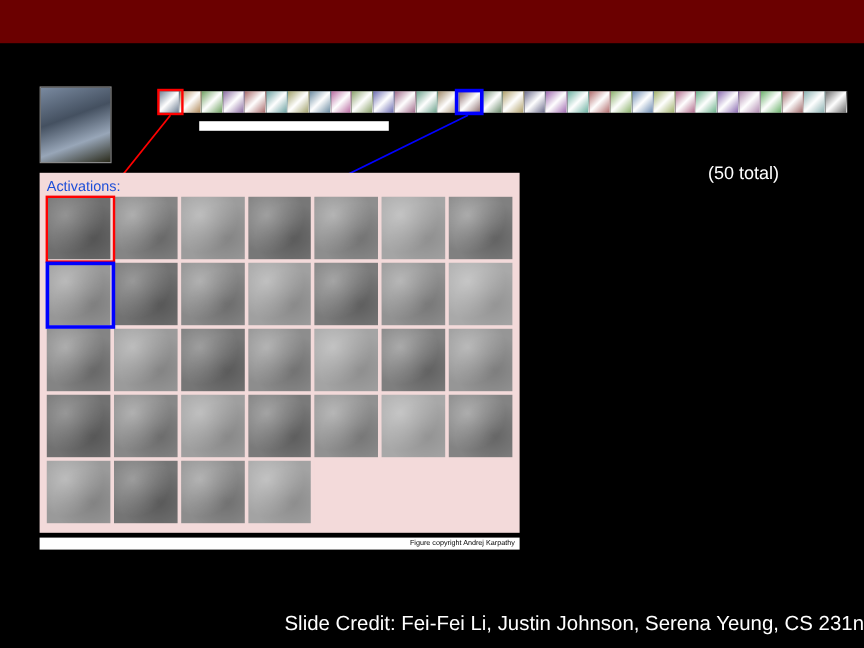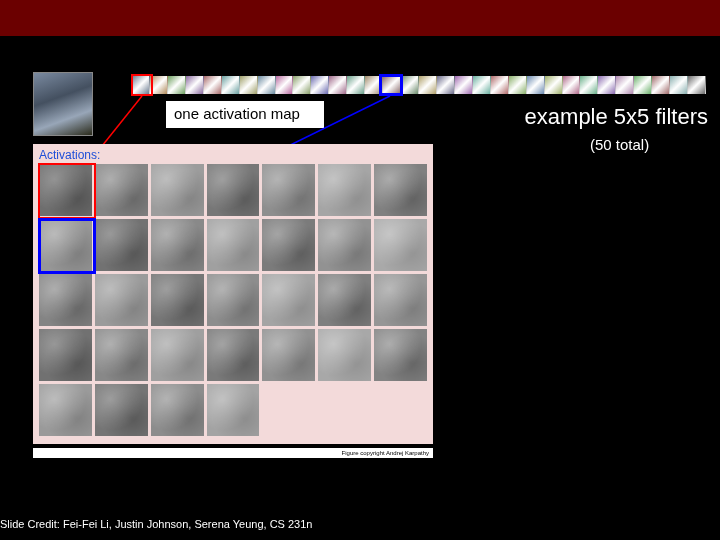--- a/index.html
+++ b/index.html
@@ -128,23 +128,23 @@
     font-size: 6px;
     color: #000;
     padding: 2px 4px;
     text-align: right;
   }
   .slide-credit {
     position: absolute;
     left: 0;
     bottom: 10px;
     width: 100%;
-    text-align: left;
+    text-align: right;
     color: #fff;
-    font-size: 11px;
+    font-size: 17px;
   }
   .arrow {
     position: absolute;
     pointer-events: none;
   }
 </style>
 </head>
 <body>
 
 <div class="top-bar"></div>
@@ -185,24 +185,22 @@
       <div class="filter-tile" style="background: linear-gradient(135deg, rgb(106, 176, 106) 0%, rgb(255, 255, 255) 50%, rgb(106, 176, 106) 100%);"></div>
       <div class="filter-tile" style="background: linear-gradient(135deg, rgb(160, 106, 106) 0%, rgb(255, 255, 255) 50%, rgb(160, 106, 106) 100%);"></div>
       <div class="filter-tile" style="background: linear-gradient(135deg, rgb(138, 176, 176) 0%, rgb(255, 255, 255) 50%, rgb(138, 176, 176) 100%);"></div>
       <div class="filter-tile" style="background: linear-gradient(135deg, rgb(106, 106, 106) 0%, rgb(255, 255, 255) 50%, rgb(106, 106, 106) 100%);"></div>
     </div>
 
   <div class="red-box-filter" style="left:131px; top:38px; width:22px; height:22px;"></div>
   <div class="blue-box-filter" style="left:379px; top:38px; width:24px; height:22px;"></div>
 
   <div class="annotation" style="left:165px; top:64px; width:160px;">
-    <div>one activation map</div>
   </div>
 
-  <div class="example-title">example 5x5 filters</div>
   <div class="example-sub">(50 total)</div>
 
   <svg class="arrow" style="left:0; top:0;" width="720" height="540">
     <defs>
       <marker id="ah-red" markerWidth="8" markerHeight="8" refX="6" refY="3" orient="auto">
         <path d="M0,0 L7,3 L0,6 Z" fill="#f00"></path>
       </marker>
       <marker id="ah-blue" markerWidth="8" markerHeight="8" refX="6" refY="3" orient="auto">
         <path d="M0,0 L7,3 L0,6 Z" fill="#00f"></path>
       </marker>

